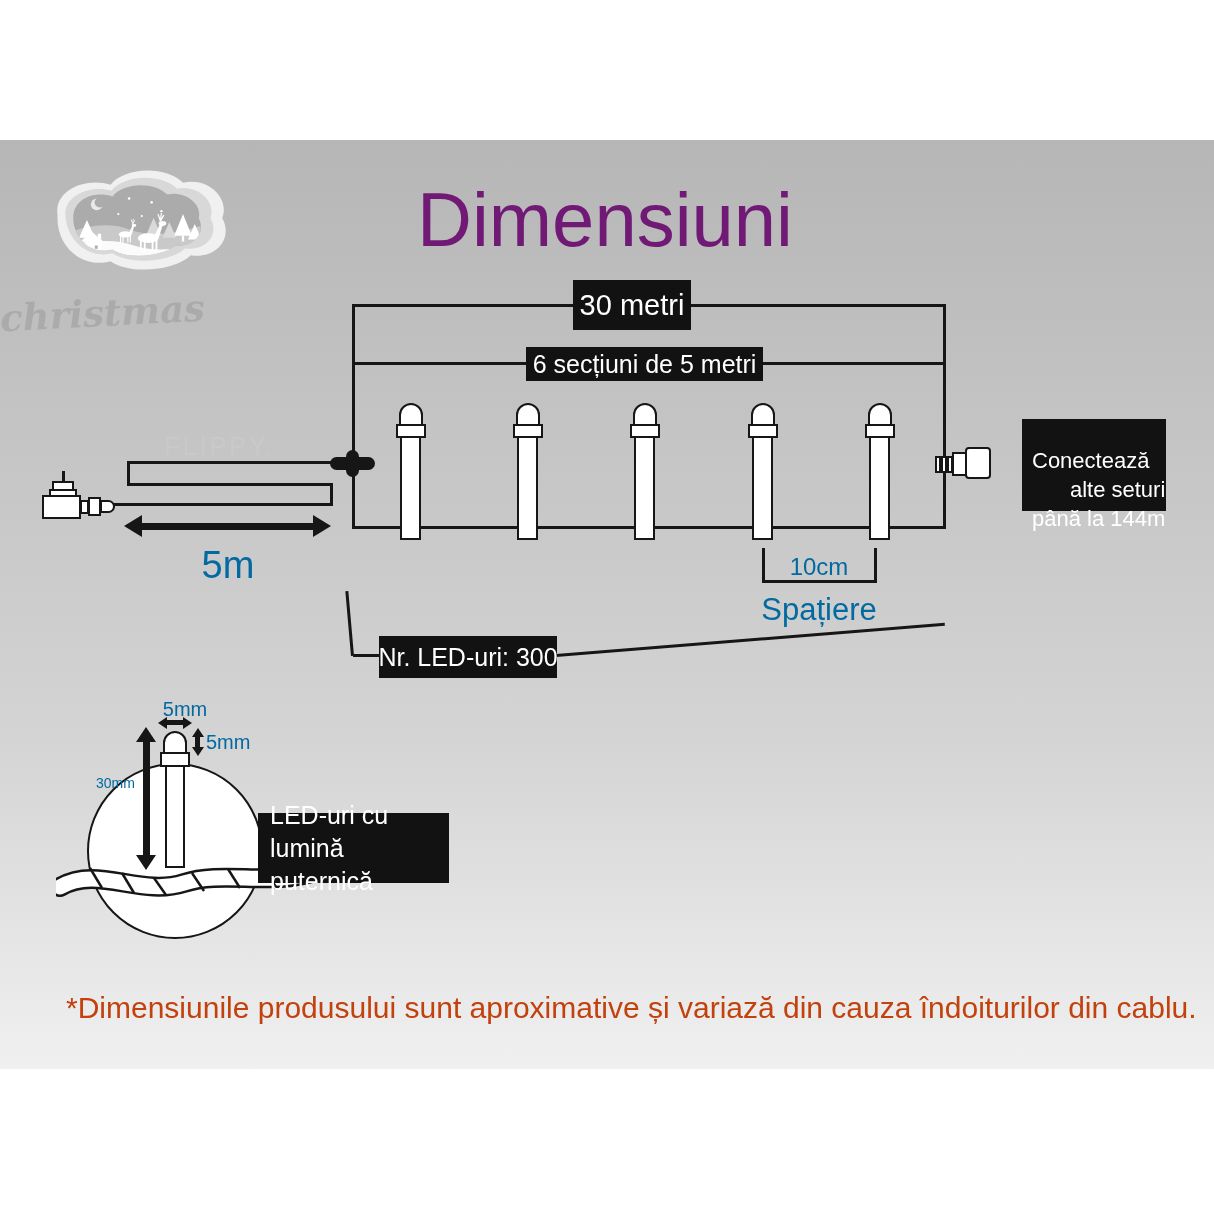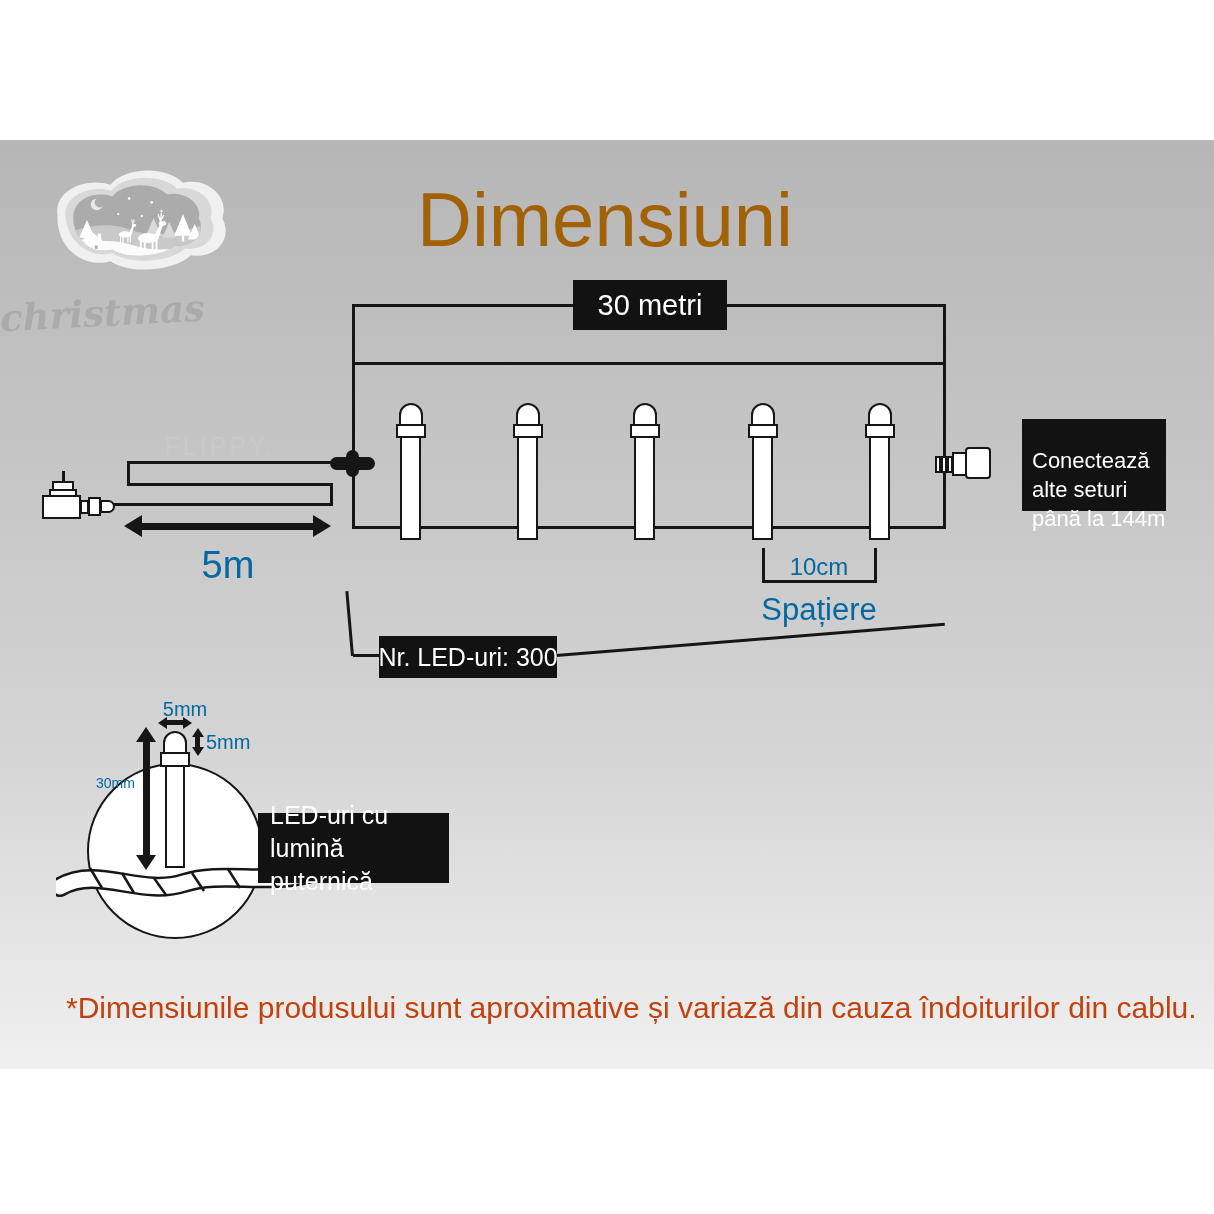--- a/index.html
+++ b/index.html
@@ -14,21 +14,21 @@
   .abs{position:absolute;}
   .ln{position:absolute; background:#161616;}
   .lbl{
     position:absolute; background:#121212; color:#ffffff;
     display:flex; align-items:center; justify-content:center;
     white-space:nowrap; z-index:6;
   }
   .wpart{position:absolute; background:#ffffff; border:2.5px solid #161616; box-sizing:border-box; z-index:4;}
   .title{
     position:absolute; left:0; top:176px; width:1210px; text-align:center;
-    font-size:76px; font-weight:400; color:#a16207; letter-spacing:0px; z-index:2;
+    font-size:76px; font-weight:400; color:#701a75; letter-spacing:0px; z-index:2;
   }
   .blacktext{position:absolute; color:#0369a1; white-space:nowrap;}
   .tri{position:absolute; width:0; height:0; z-index:5;}
   .brand{
     position:absolute; left:128px; top:278px; width:112px; text-align:center;
     font-size:25px; letter-spacing:3px; color:#c9c9c9; font-weight:500; z-index:2;
   }
   .script{
     position:absolute; left:100px; top:292px; width:170px; text-align:center;
     font-family:"DejaVu Serif", serif; font-style:italic; font-weight:bold;
@@ -96,21 +96,22 @@
   </div>
 
   <div class="title">Dimensiuni</div>
 
   <div class="ln" style="left:352px; top:304px; width:594px; height:3px;"></div>
   <div class="ln" style="left:352px; top:362px; width:594px; height:3px;"></div>
   <div class="ln" style="left:352px; top:304px; width:3px; height:225px;"></div>
   <div class="ln" style="left:943px; top:304px; width:3px; height:225px;"></div>
   <div class="ln" style="left:352px; top:526px; width:594px; height:3px; z-index:1;"></div>
 
-  <div class="lbl" style="left:573px; top:280px; width:154px; height:50px; font-size:29px;">30 metri</div>
+  <div class="lbl" style="left:573px; top:280px; width:118px; height:50px; font-size:29px;">30 metri</div>
+  <div class="lbl" style="left:526px; top:347px; width:237px; height:34px; font-size:25px;">6 secțiuni de 5 metri</div>
 
   <div>
     <div class="wpart" style="left:399px; top:403px; width:24px; height:24px; border-radius:12px 12px 3px 3px;"></div>
     <div class="wpart" style="left:396px; top:424px; width:30px; height:14px;"></div>
     <div class="wpart" style="left:400px; top:436px; width:21px; height:104px;"></div>
   </div>
   <div>
     <div class="wpart" style="left:516px; top:403px; width:24px; height:24px; border-radius:12px 12px 3px 3px;"></div>
     <div class="wpart" style="left:513px; top:424px; width:30px; height:14px;"></div>
     <div class="wpart" style="left:517px; top:436px; width:21px; height:104px;"></div>
@@ -167,21 +168,21 @@
     <div class="wpart" style="left:935px; top:456px; width:6px; height:17px; border-width:2px;"></div>
     <div class="wpart" style="left:941px; top:456px; width:6px; height:17px; border-width:2px;"></div>
     <div class="wpart" style="left:947px; top:456px; width:6px; height:17px; border-width:2px;"></div>
     <div class="wpart" style="left:952px; top:452px; width:15px; height:24px;"></div>
     <div class="wpart" style="left:965px; top:447px; width:26px; height:32px; border-radius:4px;"></div>
   </div>
 
   <div class="lbl" style="left:1022px; top:419px; width:144px; height:92px; font-size:22px; justify-content:flex-start; padding-left:10px; box-sizing:border-box; line-height:29px; white-space:normal;">
     <div>
       <span style="display:block;margin-top:48px;">Conectează</span>
-      <span style="display:block;">alte seturi</span>
+      <span style="display:block;text-align:right;">alte seturi</span>
       <span style="display:block;">până la 144m</span>
     </div>
   </div>
 
   <div class="ln" style="left:351px; top:591px; width:2.5px; height:65px; transform:rotate(-5deg); transform-origin:bottom left;"></div>
   <div class="ln" style="left:353px; top:654px; width:28px; height:2.5px;"></div>
   <div class="ln" style="left:556px; top:654px; width:390px; height:2.5px; transform:rotate(-4.6deg); transform-origin:left center;"></div>
   <div class="lbl" style="left:379px; top:636px; width:178px; height:42px; font-size:25px;">Nr. LED-uri: 300</div>
 
 

